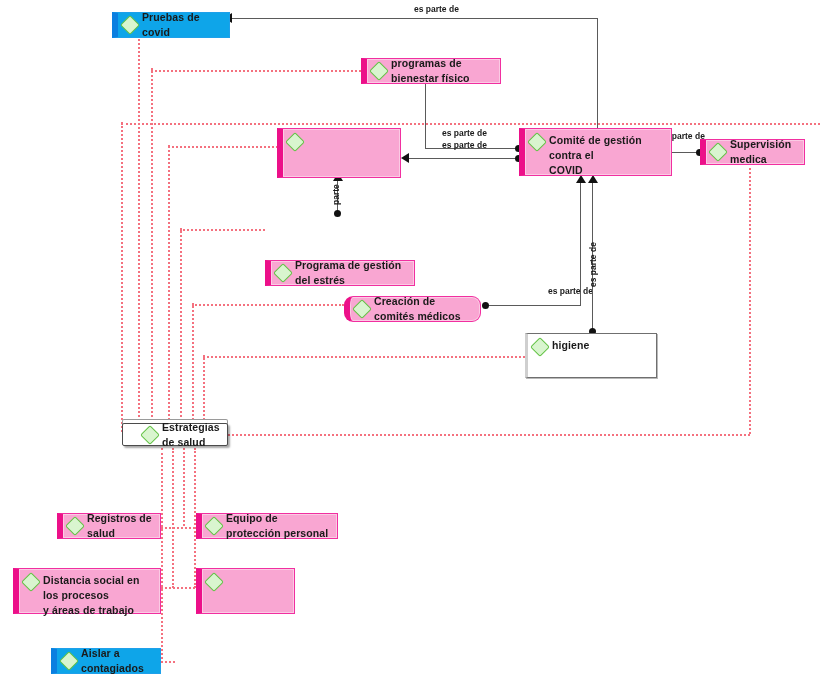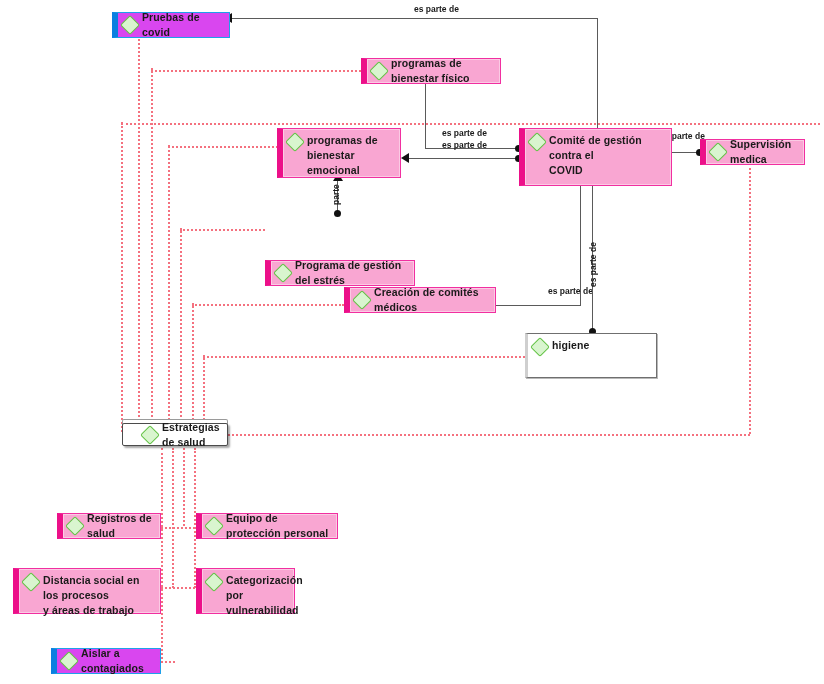--- a/index.html
+++ b/index.html
@@ -24,21 +24,21 @@
 
   
   .node.pink{
     background:#f9a6d2;
     border:1px solid #f12fa0;
     border-left:6px solid #ec1089;
     box-shadow:0 0 0 1px #fbcbe4 inset;
   }
   
   .node.blue{
-    background:#d946ef;
+    background:#0ea5e9;
     border:1px solid #1ea0ea;
     border-left:6px solid #0b7fe0;
   }
   
   .node.plain{
     background:#ffffff;
     border:1px solid #6f6f6f;
     border-left:3px solid #cfcfcf;
     box-shadow:1px 1px 0 #b9b9b9;
   }
@@ -169,45 +169,41 @@
     <span class="lbl">Pruebas de covid</span>
   </div>
 
   <div class="node pink" style="left:361px;top:58px;width:140px;height:26px;">
     <span class="dia"></span>
     <span class="lbl">programas de bienestar físico</span>
   </div>
 
   <div class="node pink" style="left:277px;top:128px;width:124px;height:50px;align-items:flex-start;">
     <span class="dia" style="margin-top:2px;"></span>
-    <span>
-      <span class="lbl">programas de bienestar</span>
-      <span class="lbl">emocional</span>
-    </span>
-  </div>
-
-  <div class="node pink" style="left:519px;top:128px;width:153px;height:58px;align-items:flex-start;">
+  </div>
+
+  <div class="node pink" style="left:519px;top:128px;width:153px;height:48px;align-items:flex-start;">
     <span class="dia" style="margin-top:2px;"></span>
     <span>
       <span class="lbl">Comité de gestión contra el</span>
       <span class="lbl">COVID</span>
     </span>
   </div>
 
   <div class="node pink" style="left:700px;top:139px;width:105px;height:26px;">
     <span class="dia"></span>
     <span class="lbl">Supervisión medica</span>
   </div>
 
   <div class="node pink" style="left:265px;top:216px;width:150px;height:26px;margin-top:44px;">
     <span class="dia"></span>
     <span class="lbl">Programa de gestión del estrés</span>
   </div>
 
-  <div class="node pink" style="left:344px;top:287px;width:152px;height:26px;">
+  <div class="node pink" style="left:344px;top:296px;width:137px;height:26px;border-radius:9px;">
     <span class="dia"></span>
     <span class="lbl">Creación  de comités médicos</span>
   </div>
 
   <div class="node plain" style="left:525px;top:333px;width:132px;height:45px;align-items:flex-start;">
     <span class="dia" style="margin-top:2px;"></span>
     <span>
       <span class="lbl">higiene</span>
     </span>
   </div>
@@ -230,24 +226,20 @@
   <div class="node pink" style="left:13px;top:568px;width:148px;height:46px;align-items:flex-start;">
     <span class="dia" style="margin-top:2px;"></span>
     <span>
       <span class="lbl">Distancia social en los procesos</span>
       <span class="lbl">y áreas de trabajo</span>
     </span>
   </div>
 
   <div class="node pink" style="left:196px;top:568px;width:99px;height:46px;align-items:flex-start;">
     <span class="dia" style="margin-top:2px;"></span>
-    <span>
-      <span class="lbl">Categorización por</span>
-      <span class="lbl">vulnerabilidad</span>
-    </span>
   </div>
 
   <div class="node blue" style="left:51px;top:648px;width:110px;height:26px;">
     <span class="dia"></span>
     <span class="lbl">Aislar a contagiados</span>
   </div>
 
 </div>
 
 </body></html>

